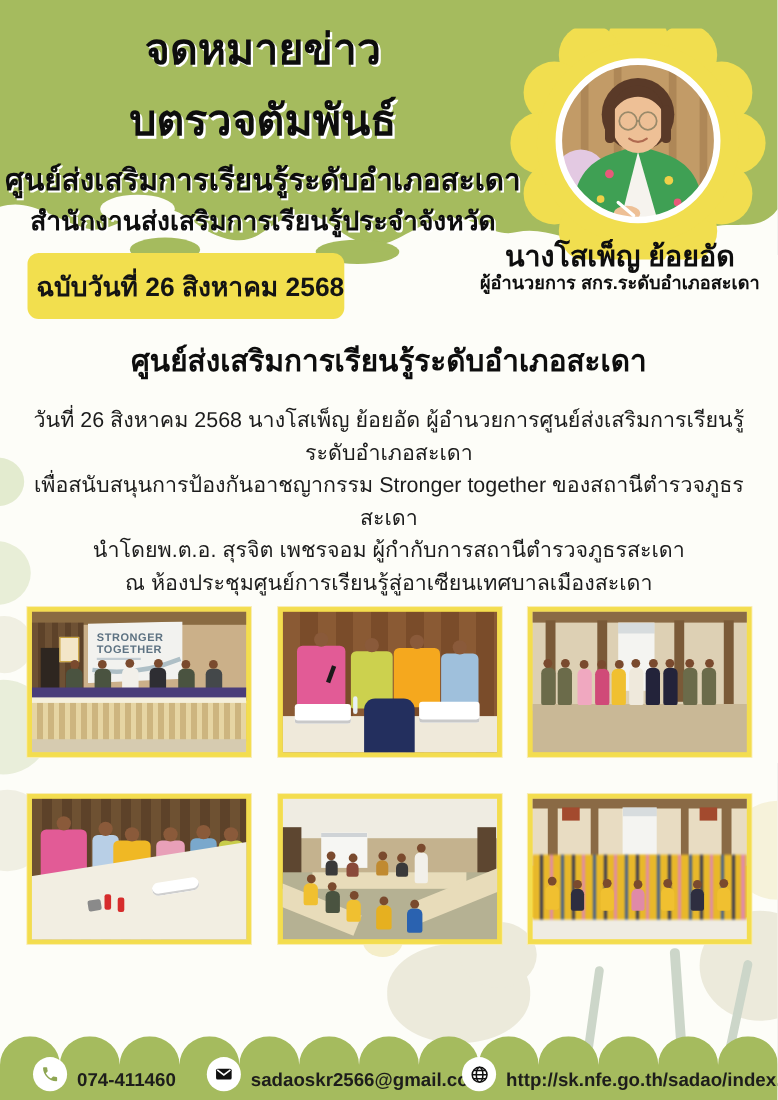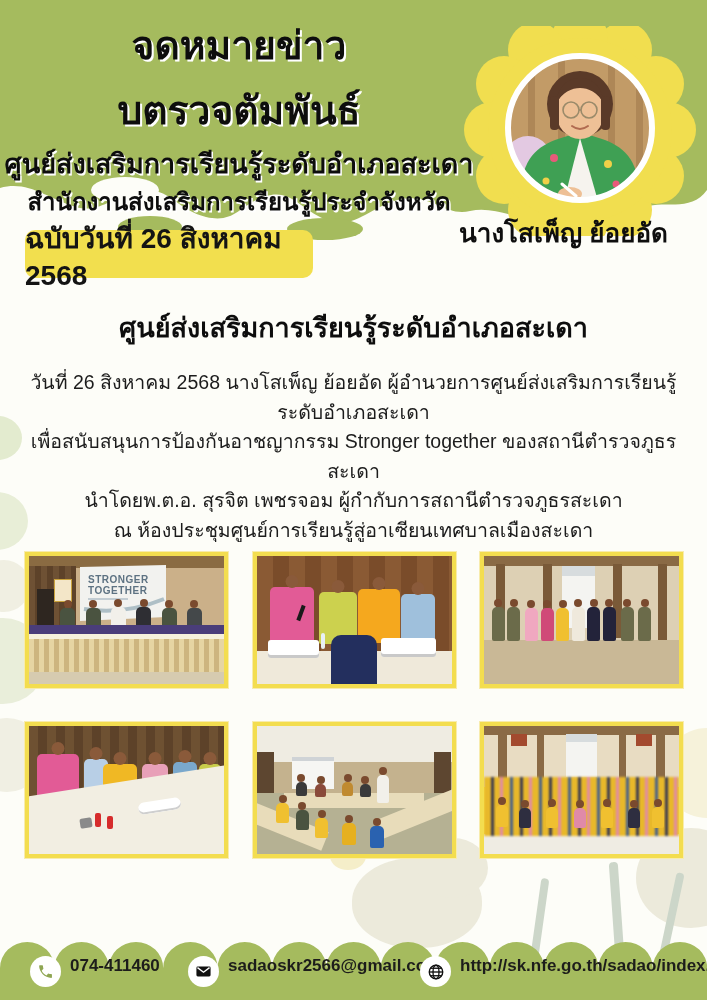--- a/index.html
+++ b/index.html
@@ -13,23 +13,23 @@
   .header-text{position:absolute;top:14px;left:0;width:478px;text-align:center;color:#0d0d0d;}
   .ht1{font-size:39px;font-weight:bold;line-height:64px;text-shadow:2px 2px 0 #ffffff;}
   .ht2{font-size:39px;font-weight:bold;line-height:66px;text-shadow:2px 2px 0 #ffffff;}
   .ht3{font-size:27px;font-weight:bold;line-height:40px;text-shadow:1.5px 1.5px 0 #ffffff;}
   .ht4{font-size:24px;font-weight:bold;line-height:36px;text-shadow:1.5px 1.5px 0 #ffffff;}
   .flower{position:absolute;top:26px;left:458px;}
   .director-name-block{position:absolute;top:220px;left:420px;width:287px;text-align:center;color:#0e0e0e;}
   .dn1{font-size:26px;font-weight:bold;line-height:27px;}
   .dn2{font-size:16.5px;font-weight:bold;line-height:22px;}
   .date-badge{
-    position:absolute;top:230px;left:25px;width:288px;height:48px;
+    position:absolute;top:230px;left:25px;width:288px;height:60px;
     background:#f2df4e;border-radius:10px;display:flex;align-items:center;justify-content:flex-end;
-    font-size:28px;font-weight:bold;color:#141414;
+    font-size:24px;font-weight:bold;color:#141414;
   }
   
   .article-title{position:absolute;top:306px;left:0;width:707px;text-align:center;
     font-size:27px;font-weight:bold;color:#0d0d0d;}
   .article-body{position:absolute;top:368px;left:12px;width:683px;text-align:center;
     font-size:19.5px;line-height:29.5px;color:#1c1c1c;}
   
   .blob{position:absolute;border-radius:50%;}
   
   .photo-grid{position:absolute;top:552px;left:25px;width:658px;
@@ -38,21 +38,21 @@
   .ph{position:relative;width:100%;height:100%;overflow:hidden;}
   .ly{position:absolute;}
   .fig{position:absolute;border-radius:5px 5px 2px 2px;}
   .fig::before{content:"";position:absolute;left:50%;transform:translateX(-50%);top:-8px;
     width:8px;height:8px;border-radius:50%;background:#7a4a2e;}
   .fig.big::before{width:13px;height:13px;top:-12px;background:#8a5a3a;}
   .screen-txt{font-weight:bold;fill:#5d7282;letter-spacing:.5px;}
   
   .footer-shape{position:absolute;bottom:0;left:0;}
   .footer-row{position:absolute;left:0;bottom:8px;width:707px;height:36px;}
-  .contact{position:absolute;display:flex;align-items:flex-start;gap:9px;height:36px;}
+  .contact{position:absolute;display:flex;align-items:flex-end;gap:9px;height:36px;}
   .icon-circle{width:31px;height:31px;border-radius:50%;background:#ffffff;
     display:flex;align-items:center;justify-content:center;flex:0 0 auto;}
   .contact-text{font-size:17px;font-weight:600;color:#1d1d1b;white-space:nowrap;}
   .trunk{position:absolute;background:#ccd6c9;border-radius:4px;}
 </style>
 </head>
 <body>
 
 <div class="page">
 
@@ -124,20 +124,21 @@
       <line x1="121" y1="84" x2="123" y2="84" stroke="#9a8a6a" stroke-width="1.6"></line>
       <path d="M114,100 Q122,106 130,100" fill="none" stroke="#b06a50" stroke-width="2" stroke-linecap="round"></path>
       <ellipse cx="112" cy="168" rx="12" ry="7" fill="#eec096"></ellipse>
       <line x1="104" y1="158" x2="118" y2="170" stroke="#ffffff" stroke-width="3" stroke-linecap="round"></line>
     </g>
     <circle cx="122" cy="102" r="72" fill="none" stroke="#ffffff" stroke-width="6"></circle>
   </svg>
 
   <div class="director-name-block">
     <div class="dn1">นางโสเพ็ญ ย้อยอัด</div>
+    <div class="dn2">ผู้อำนวยการ สกร.ระดับอำเภอสะเดา</div>
   </div>
 
   <div class="date-badge">
     <span>ฉบับวันที่ 26 สิงหาคม 2568</span>
   </div>
 
   <div class="article-title">ศูนย์ส่งเสริมการเรียนรู้ระดับอำเภอสะเดา</div>
   <div class="article-body">
     <div>วันที่ 26 สิงหาคม 2568 นางโสเพ็ญ ย้อยอัด ผู้อำนวยการศูนย์ส่งเสริมการเรียนรู้ระดับอำเภอสะเดา</div>
     <div>เพื่อสนับสนุนการป้องกันอาชญากรรม Stronger together ของสถานีตำรวจภูธรสะเดา</div>

